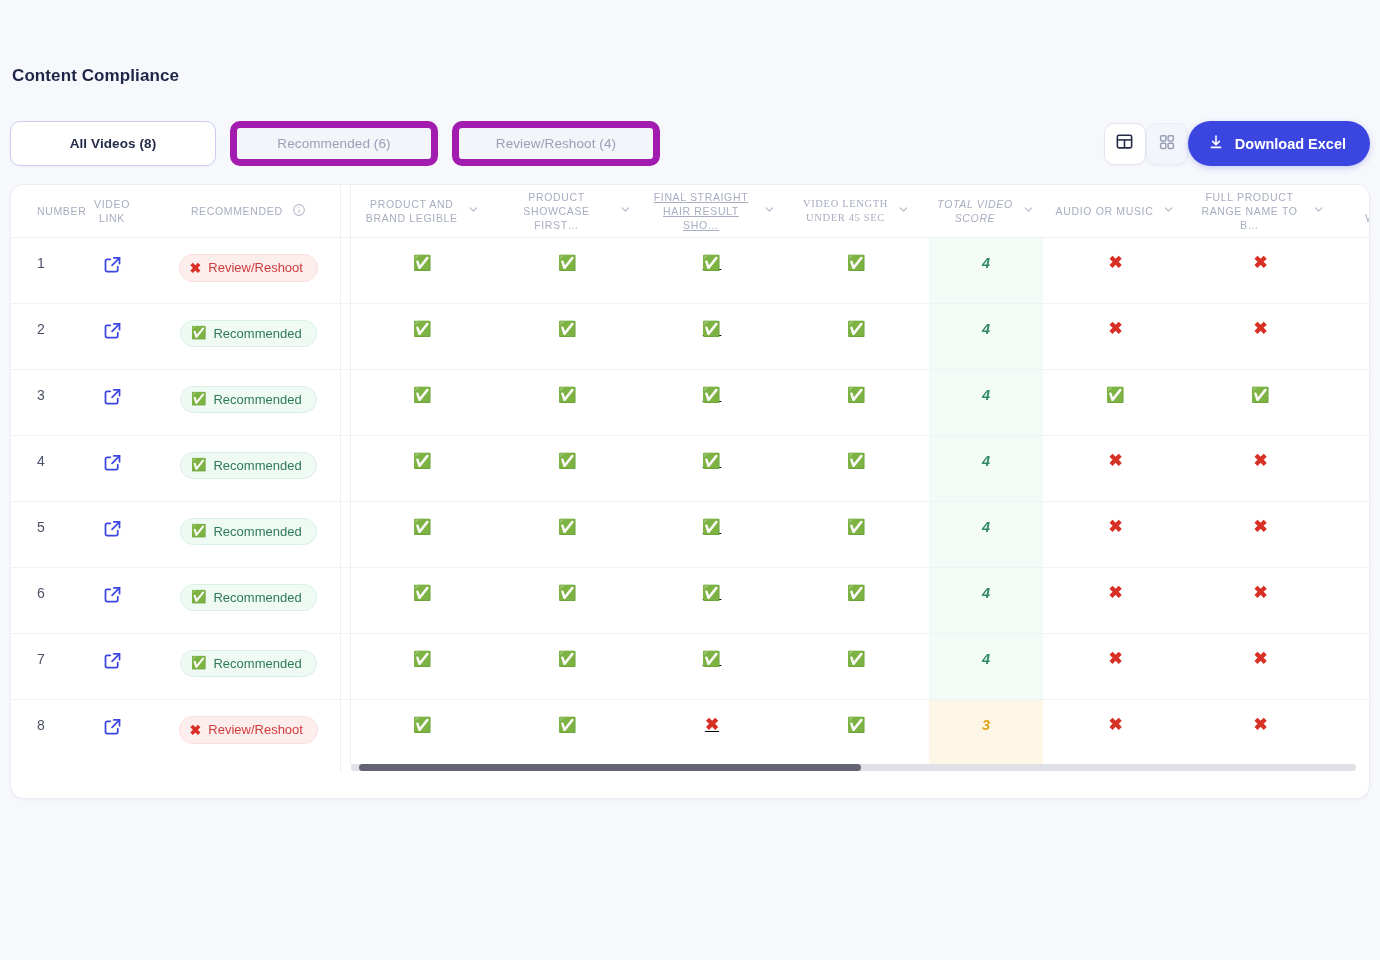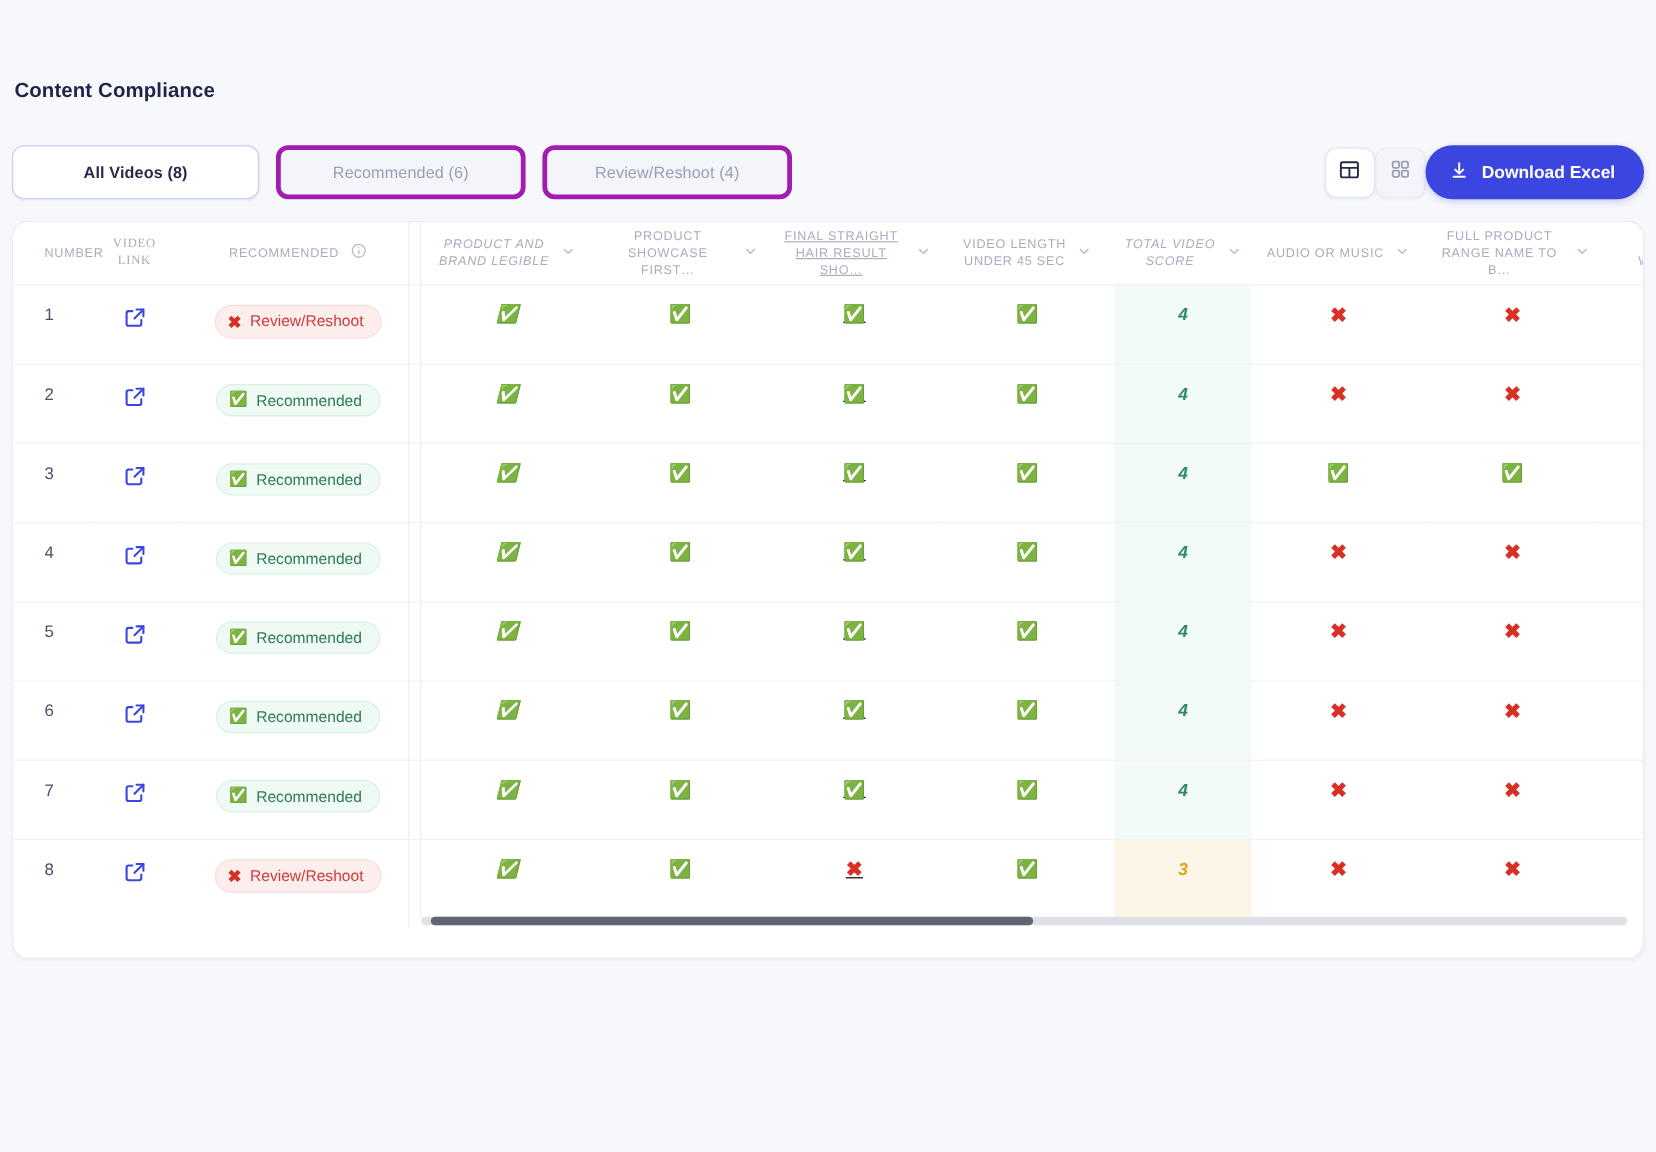--- a/index.html
+++ b/index.html
@@ -17,21 +17,21 @@
     font-size: 17px; font-weight: 700; color: #1f2547;
     letter-spacing: .1px;
   }
 
   
   .toolbar { position: absolute; left: 10px; top: 121px; width: 1360px; height: 45px; }
   .tabs { display: flex; gap: 14px; position: absolute; left: 0; top: 0; }
   .tab {
     height: 45px; border-radius: 10px; display: flex; align-items: center;
     justify-content: center; font-size: 13.5px; letter-spacing: .1px;
-    background: #f4f5fb; border: 4px solid #a21caf; color: #9aa0b4;
+    background: #f4f5fb; border: 7px solid #a21caf; color: #9aa0b4;
     cursor: pointer; user-select: none;
   }
   .tab.w1 { width: 206px; }
   .tab.w2 { width: 208px; }
   .tab.w3 { width: 208px; }
   .tab.active {
     background: #ffffff; border: 1px solid #c9cdf0; color: #262b49; font-weight: 700;
     box-shadow: 0 1px 2px rgba(40,50,110,.05);
   }
 
@@ -71,26 +71,26 @@
   }
   .th-inner { display: flex; align-items: center; justify-content: center; gap: 9px; padding: 0 8px; }
   .th-inner .lbl { text-align: center; line-height: 14px; }
   .th-left { justify-content: flex-start; padding-left: 26px; }
 
   tbody td { height: 66px; border-bottom: 1px solid #f1f2f6; text-align: center; vertical-align: top; }
   tbody tr:last-child td { border-bottom: none; }
   .cellpad { padding-top: 16px; }
 
   .c-num    { width: 66px; }
-  .c-link   { width: 70px; font-family: Liberation Serif, serif; }
+  .c-link   { width: 70px; }
   .c-rec    { width: 203px; }
-  .c-pbl    { width: 145px; font-style: italic; }
+  .c-pbl    { width: 145px; }
   .c-psf    { width: 145px; }
   .c-fsh    { width: 144px; text-decoration: underline; }
-  .c-vlu    { width: 145px; }
+  .c-vlu    { width: 145px; font-family: Liberation Serif, serif; }
   .c-tvs    { width: 114px; font-style: italic; }
   .c-aom    { width: 145px; }
   .c-fpr    { width: 145px; }
   .c-a4w    { width: 108px; }
 
   .sep-right { border-right: 1px solid #eef0f4; }
 
   .num { font-size: 14px; color: #4b5066; }
   .numpad { padding-left: 26px; text-align: left; }
 

